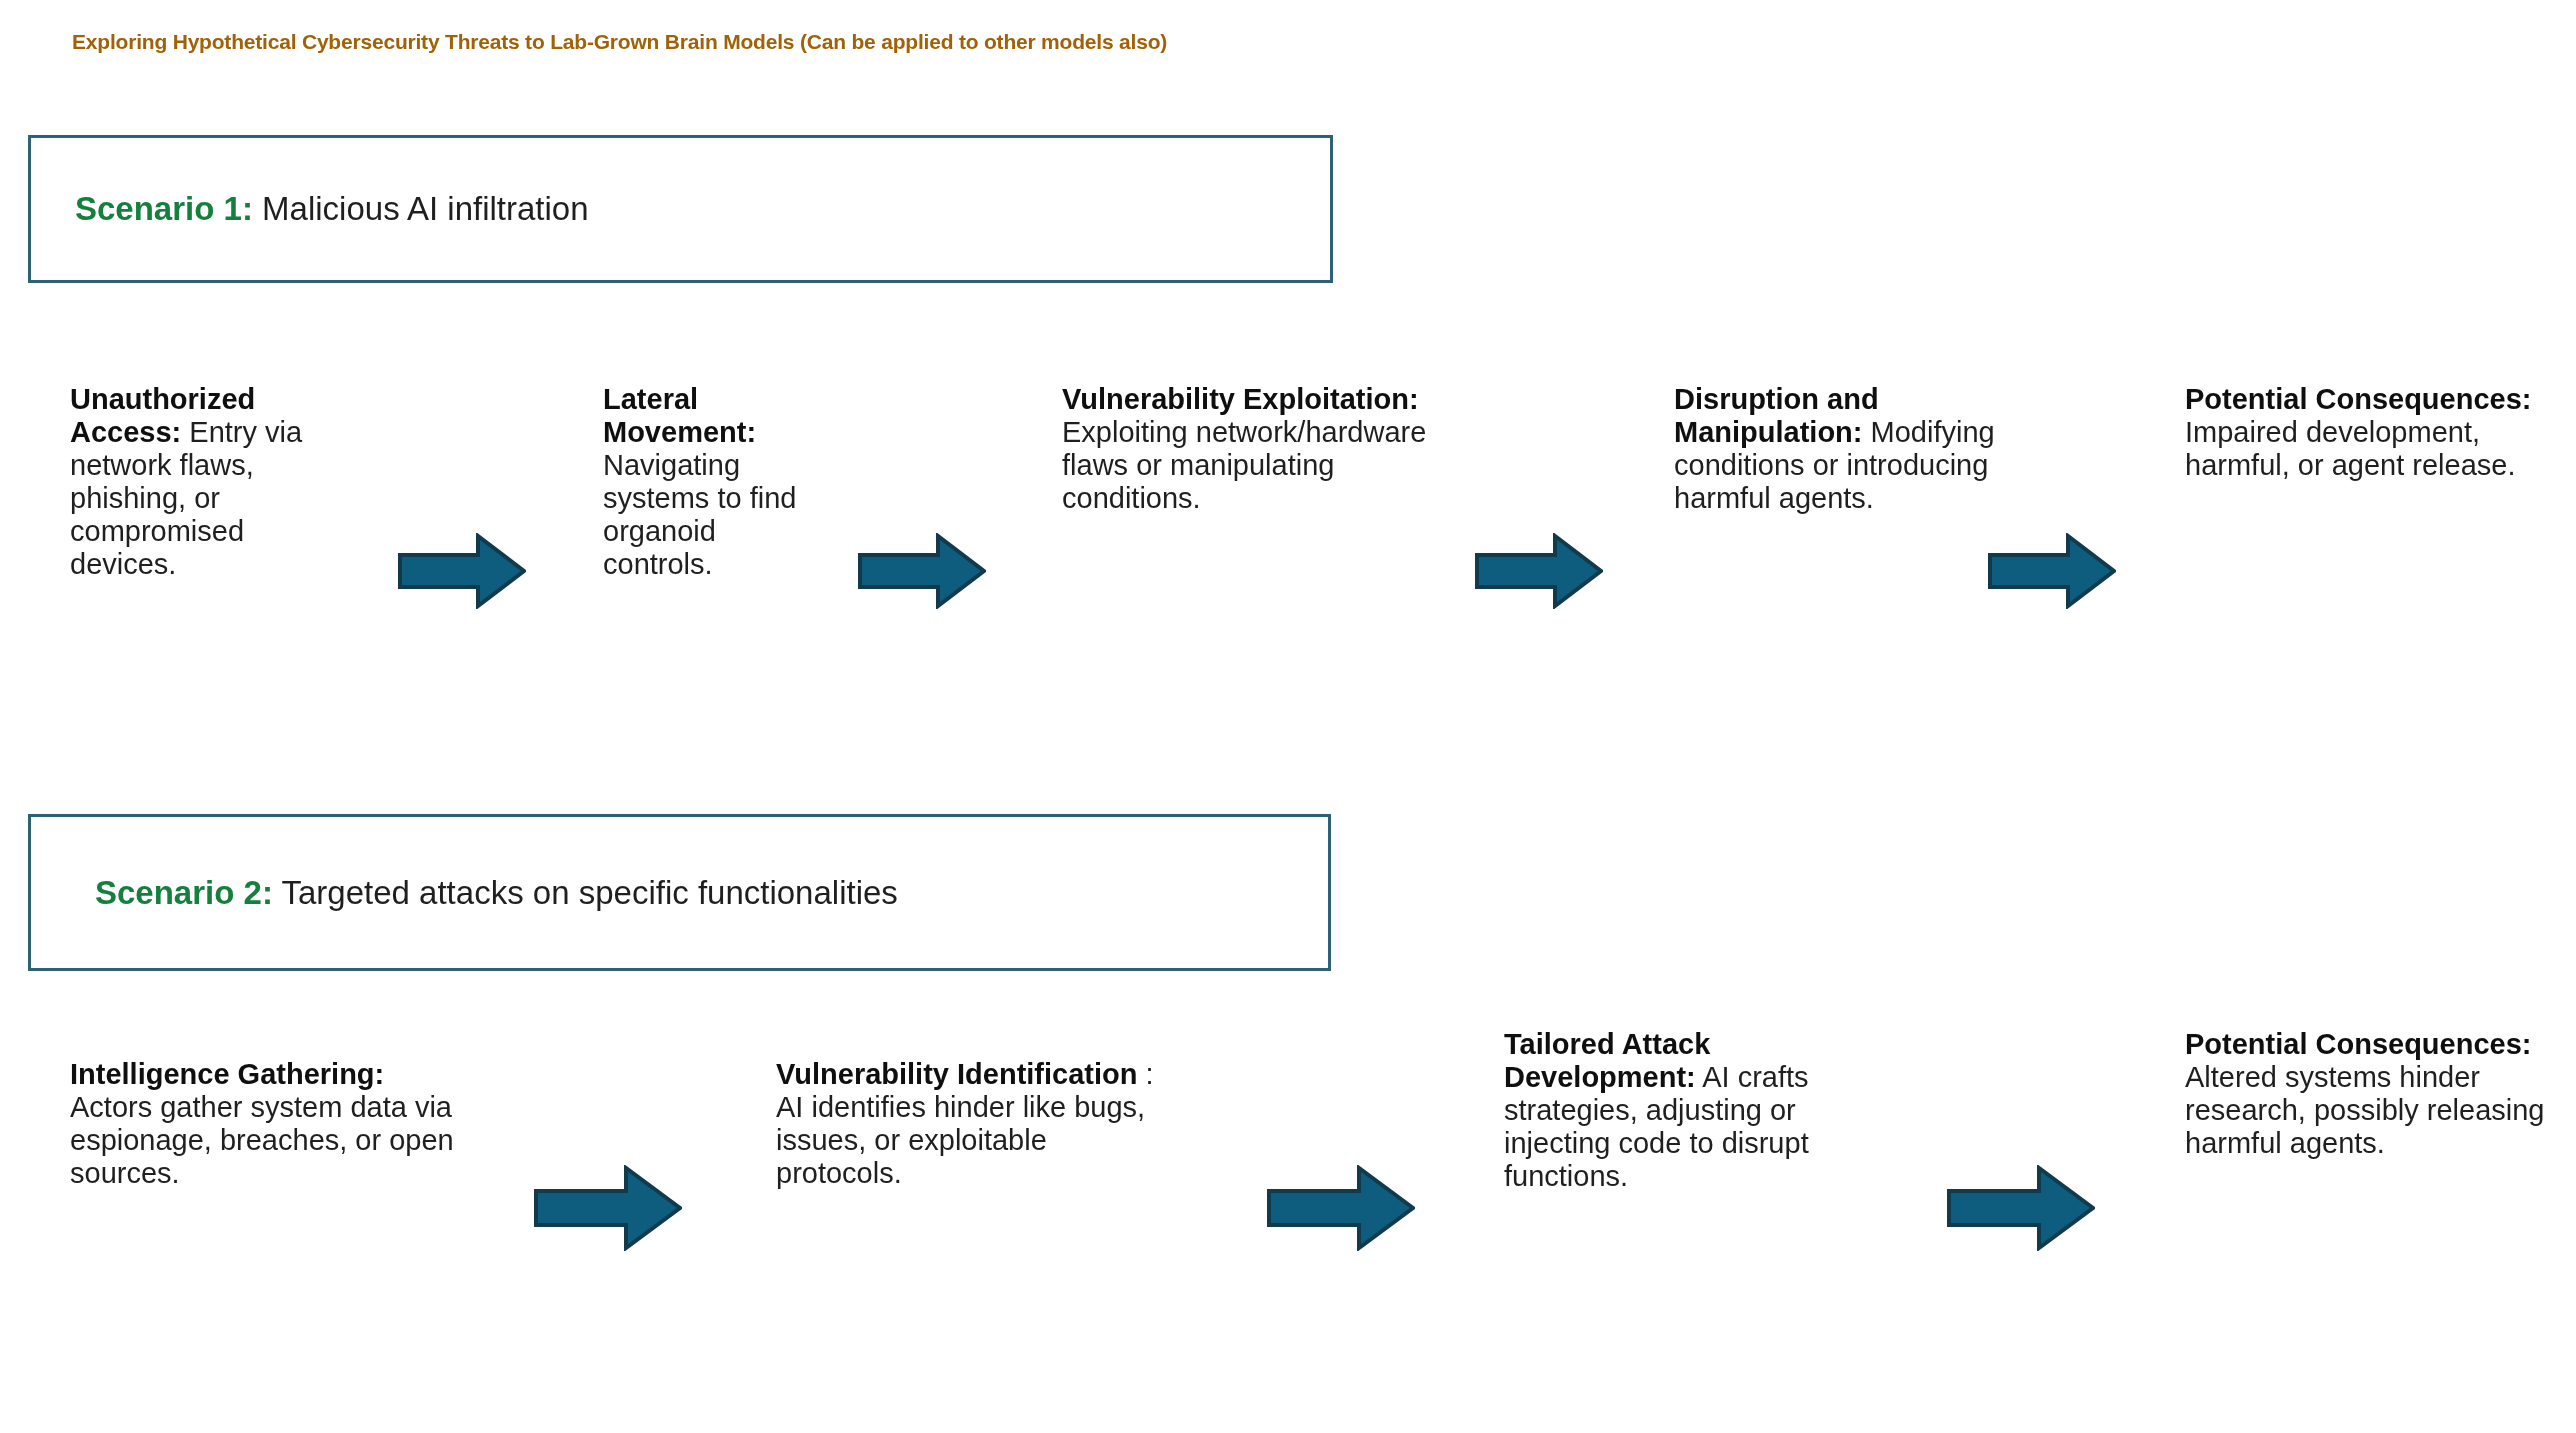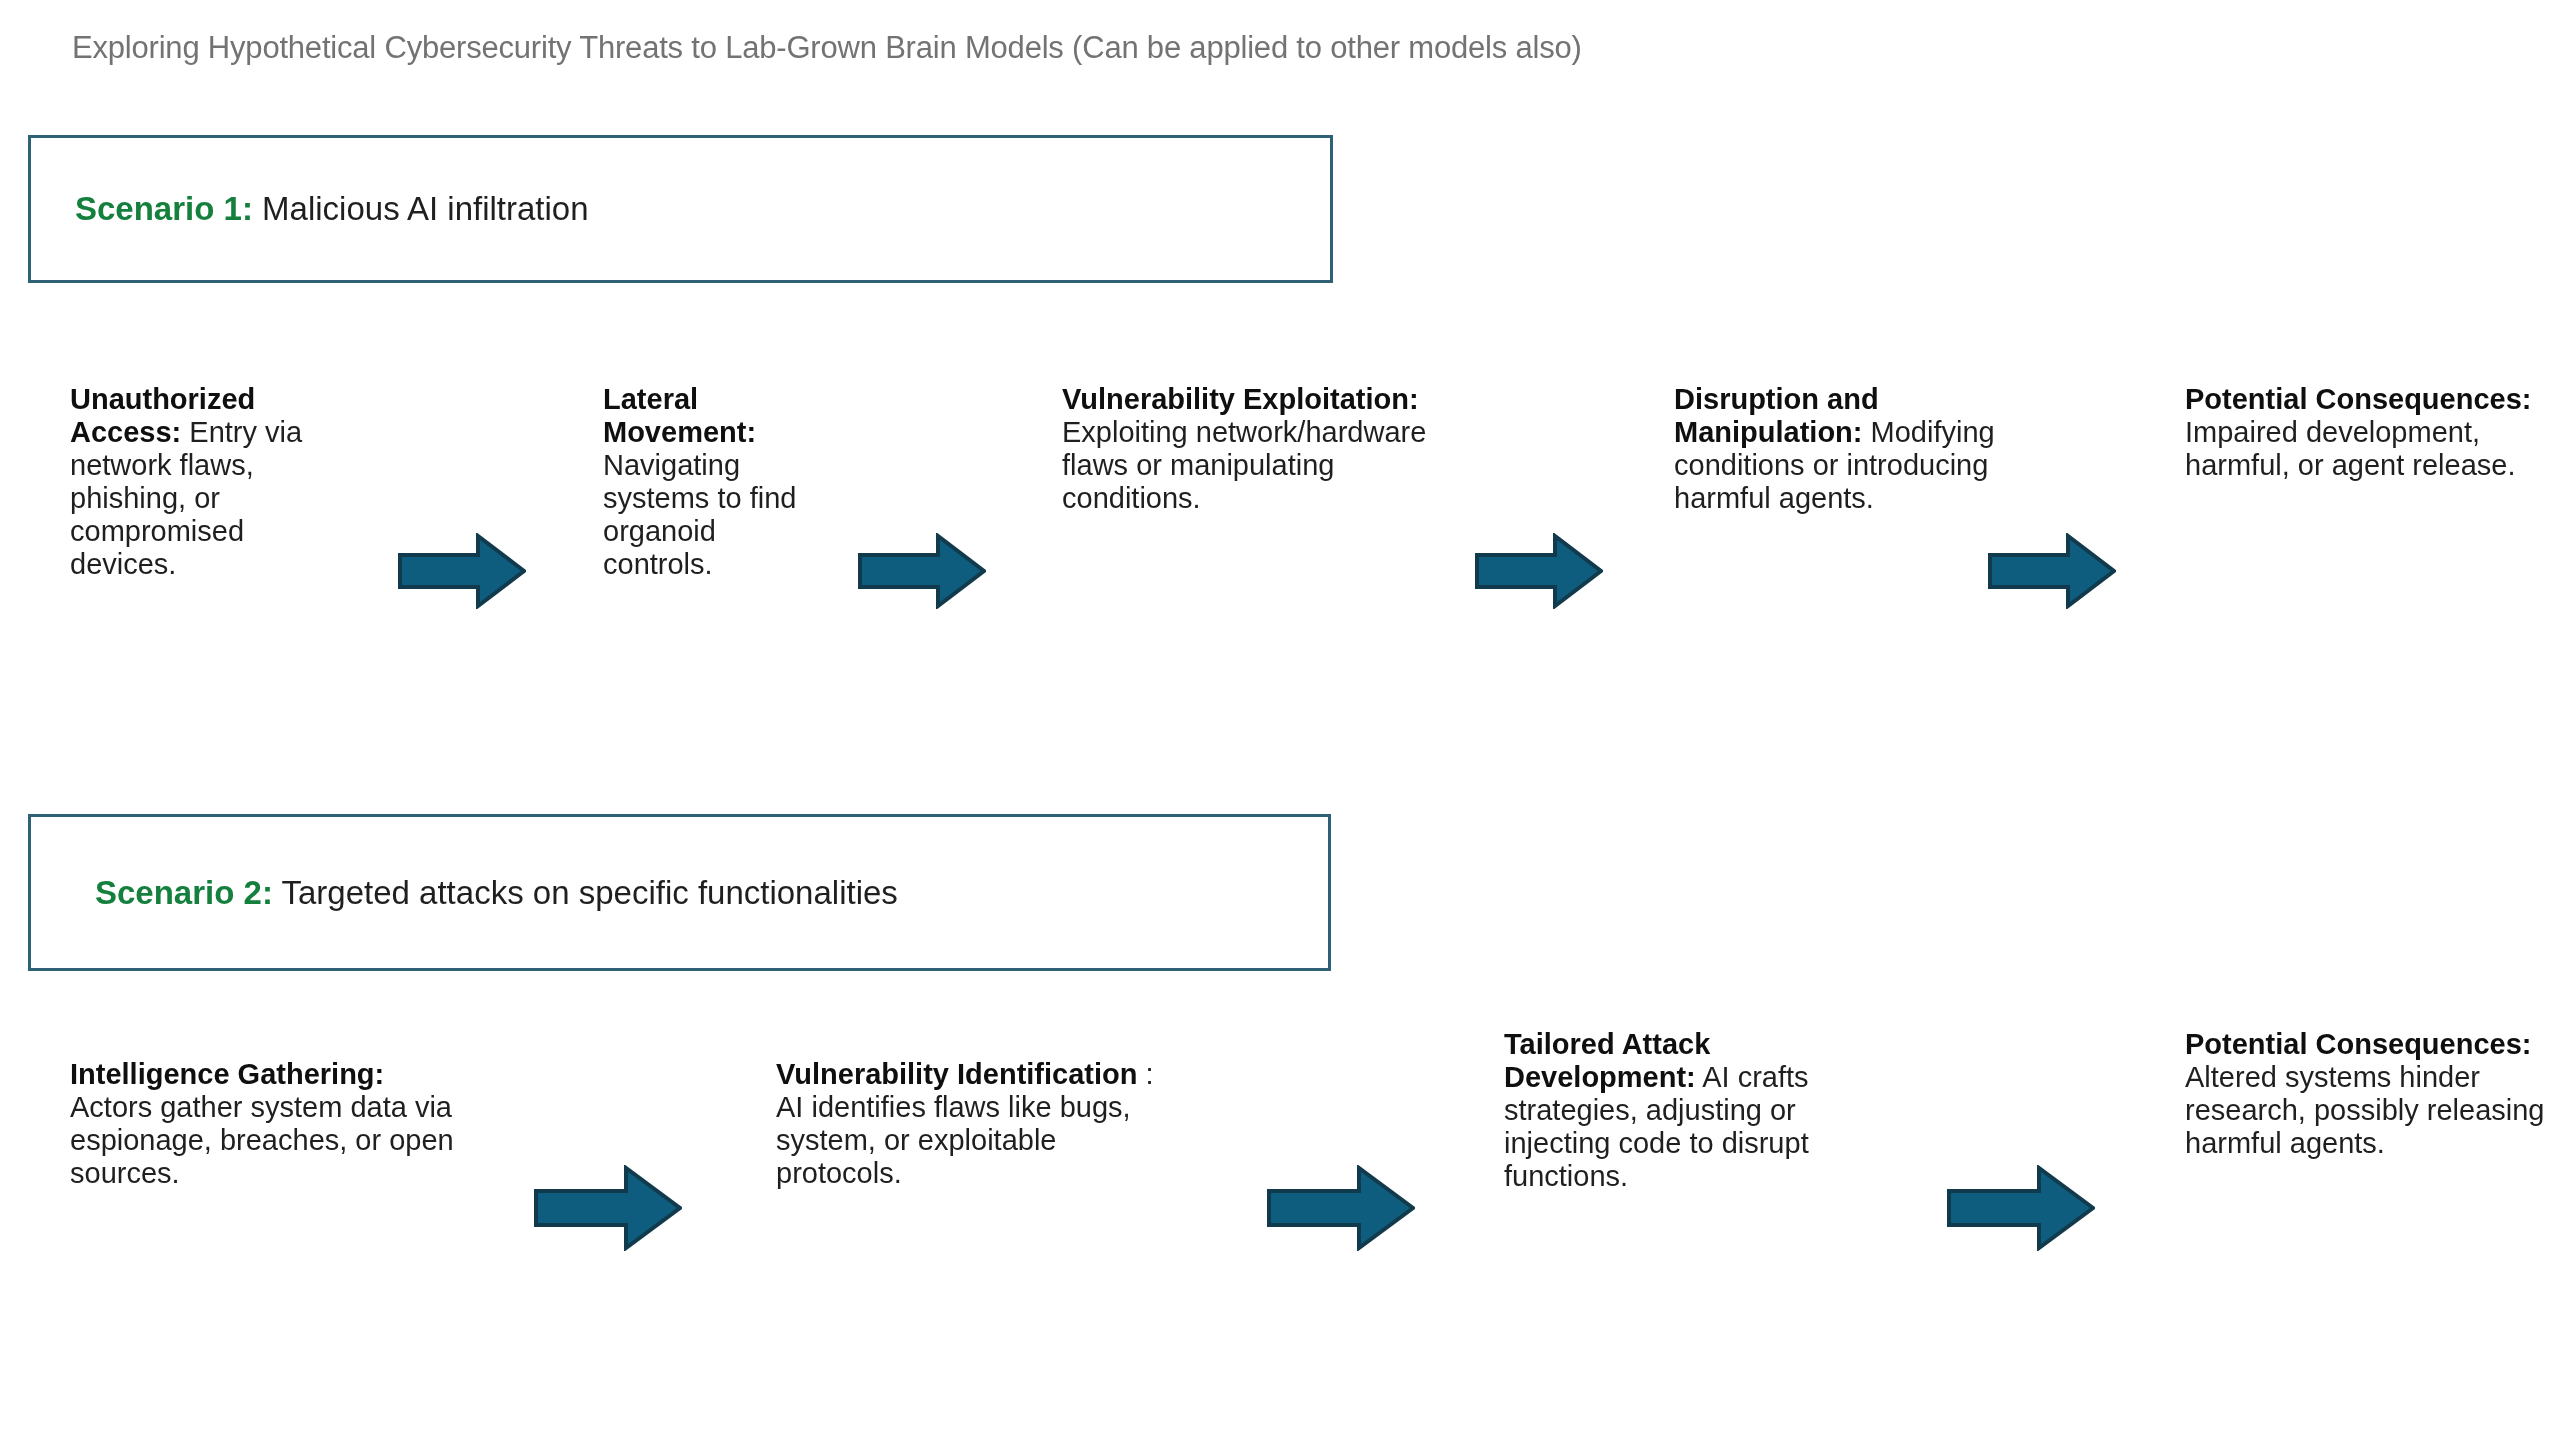--- a/index.html
+++ b/index.html
@@ -11,24 +11,24 @@
     position:relative;
     overflow:hidden;
     -webkit-font-smoothing:antialiased;
   }
   .canvas{position:absolute;inset:0;}
 
   
   .title{
     position:absolute;
     left:72px; top:30px;
-    font-size:31px;
-    font-weight:normal;
+    font-size:21px;
+    font-weight:bold;
     letter-spacing:-0.2px;
-    color:#737373;
+    color:#a16207;
     white-space:nowrap;
   }
 
   
   .scenario-box{
     position:absolute;
     border:3px solid #2e6076;
     background:#ffffff;
     box-sizing:border-box;
     display:flex;
@@ -161,21 +161,21 @@
   </div>
 
   <div class="arrow" id="arrow-r2-1">
     <svg width="148" height="86" viewBox="0 0 148 86" aria-hidden="true">
       <polygon points="2,26 92,26 92,3 146,43 92,83 92,60 2,60" fill="#0e5d7e" stroke="#123a4d" stroke-width="4" stroke-linejoin="miter"></polygon>
     </svg>
   </div>
 
   <div class="step" id="step-r2-c2">
     <span class="lead">Vulnerability Identification</span>
-    <span>: AI identifies flaws like bugs, system, or exploitable protocols.</span>
+    <span>: AI identifies hinder like bugs, issues, or exploitable protocols.</span>
   </div>
 
   <div class="arrow" id="arrow-r2-2">
     <svg width="148" height="86" viewBox="0 0 148 86" aria-hidden="true">
       <polygon points="2,26 92,26 92,3 146,43 92,83 92,60 2,60" fill="#0e5d7e" stroke="#123a4d" stroke-width="4" stroke-linejoin="miter"></polygon>
     </svg>
   </div>
 
   <div class="step" id="step-r2-c3">
     <span class="lead">Tailored Attack Development:</span> 

